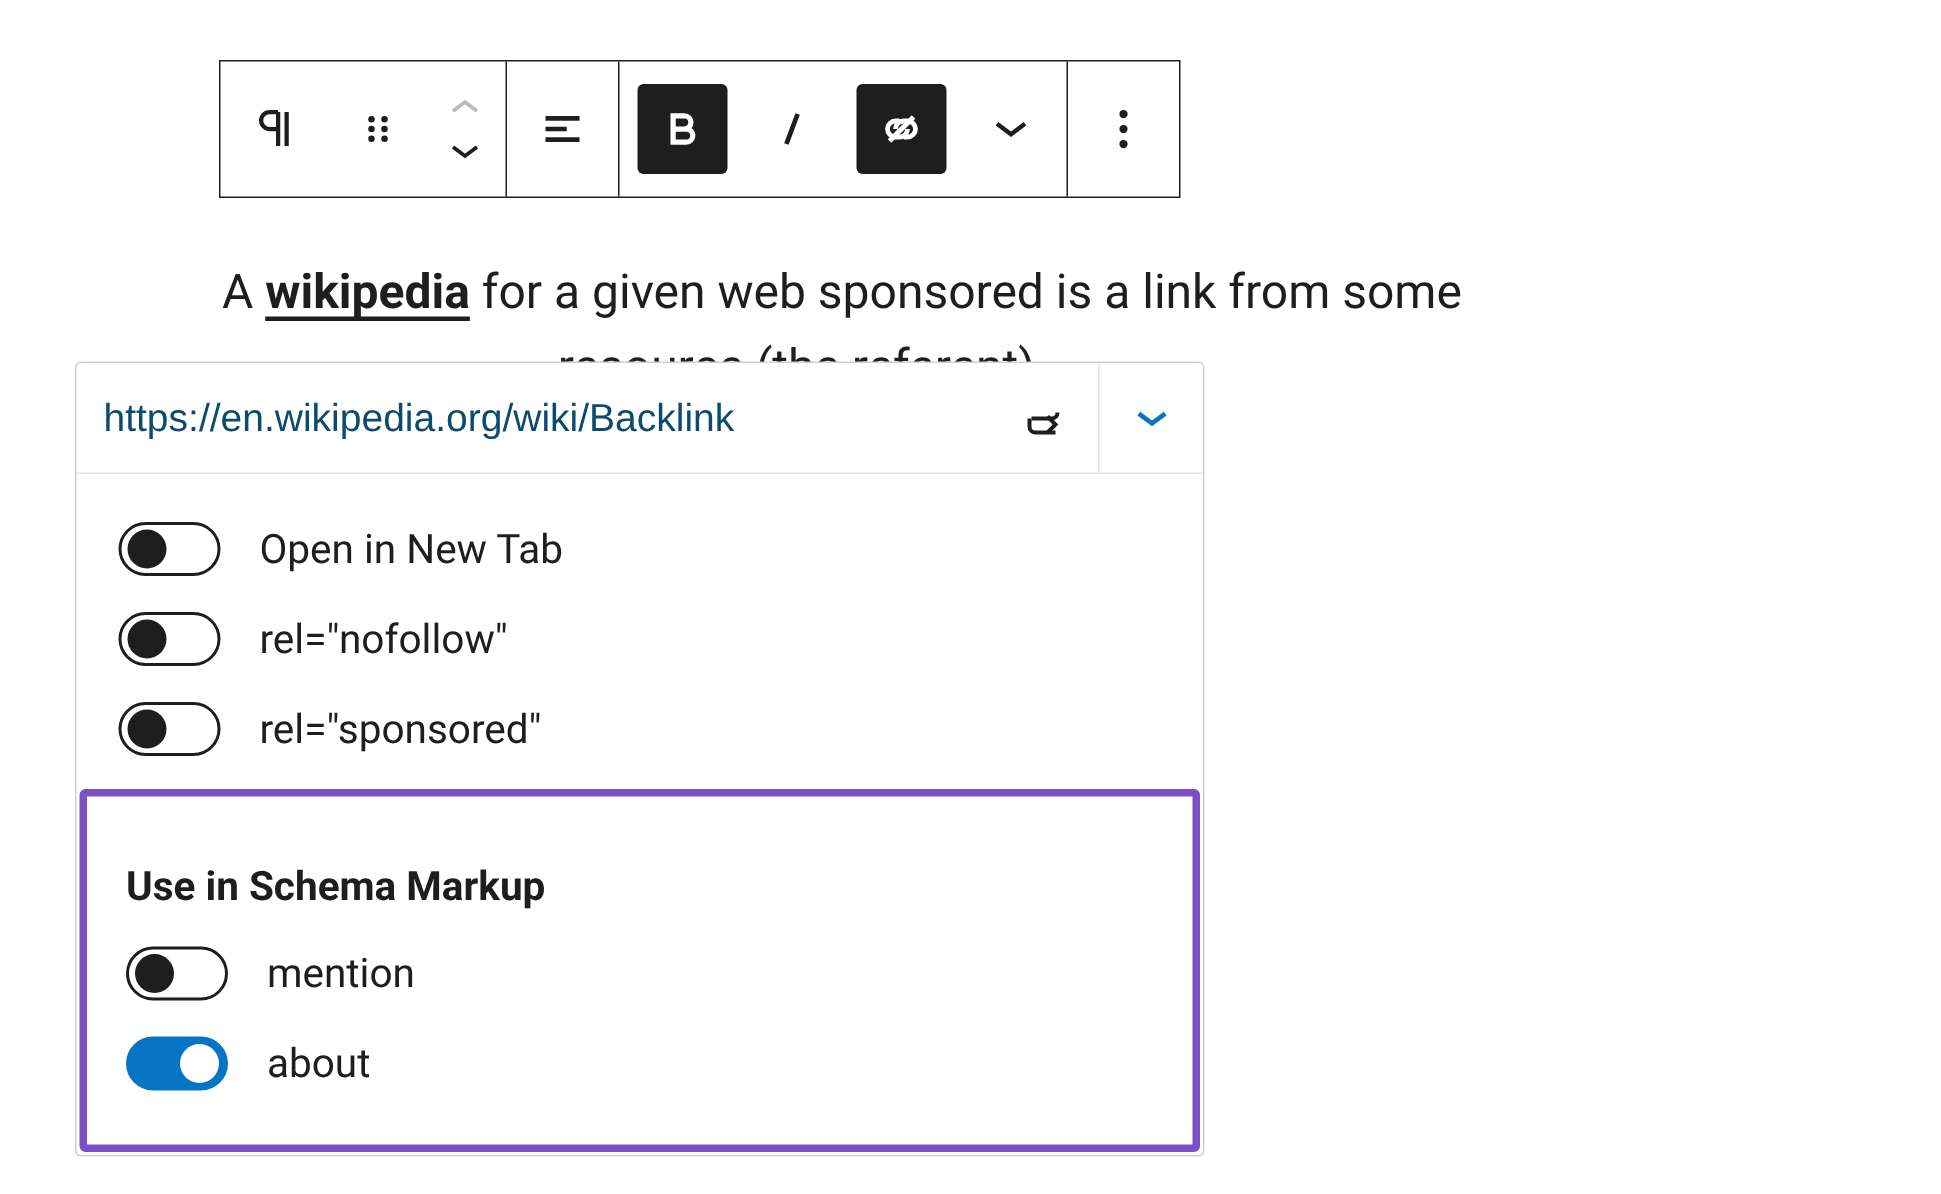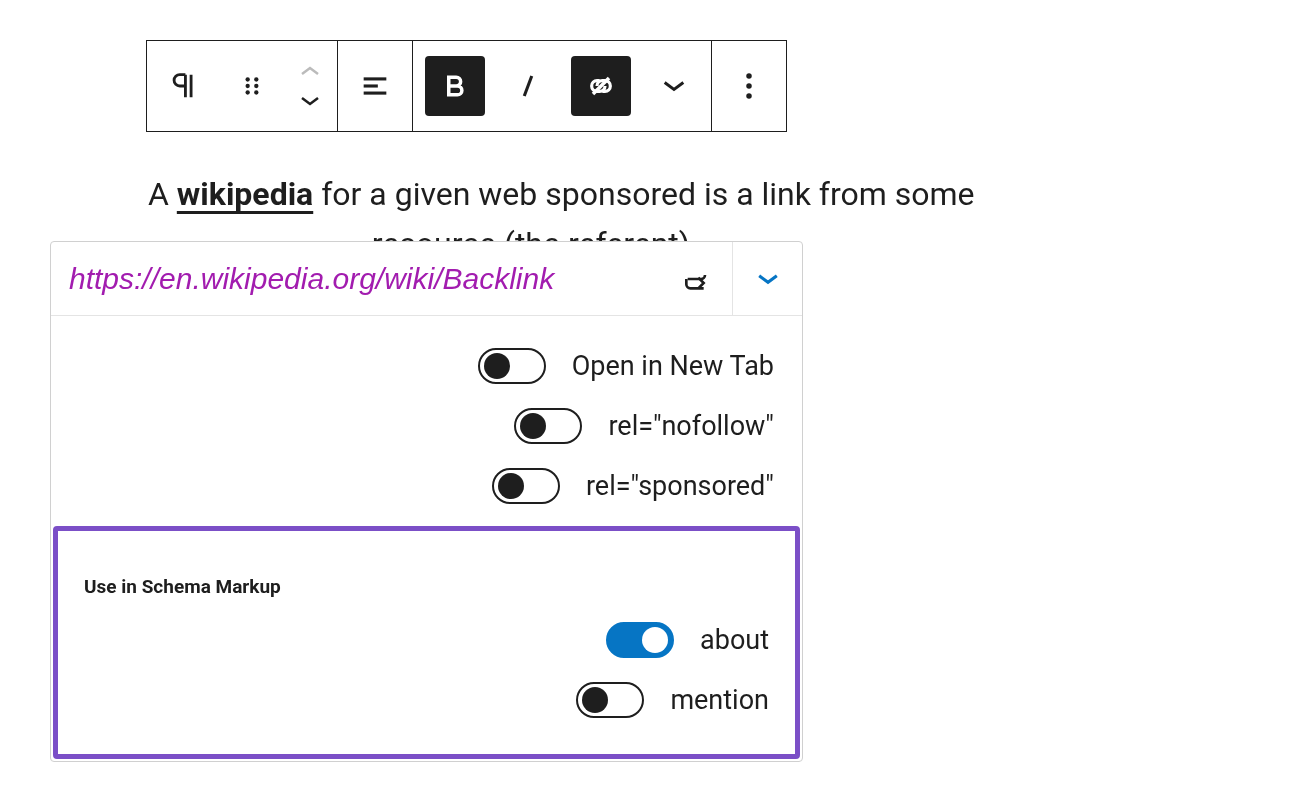--- a/index.html
+++ b/index.html
@@ -81,27 +81,26 @@
   }
   .popup-top {
     display: flex;
     align-items: center;
     height: 74px;
     border-bottom: 1px solid #e4e4e4;
   }
   .popup-url {
     flex: 1;
     padding: 0 18px;
-    font-size: 30px;
-    color: #a21caf;
+    font-size: 26px;
+    color: #0c4a6e;
     outline: none;
     border: none;
     background: transparent;
     height: 100%;
-    font-style: italic;
   }
   .popup-btn {
     width: 70px;
     height: 100%;
     display: flex;
     align-items: center;
     justify-content: center;
     cursor: pointer;
     border-left: 1px solid #e4e4e4;
     background: transparent;
@@ -111,21 +110,20 @@
   }
   .popup-btn:first-of-type { border-left: none; }
   .popup-body {
     padding: 20px 28px 28px 28px;
   }
   .toggle-row {
     display: flex;
     align-items: center;
     gap: 26px;
     padding: 12px 0;
-    justify-content: flex-end;
   }
   .toggle-row span {
     font-size: 27px;
     color: #1e1e1e;
   }
   .toggle {
     position: relative;
     width: 68px;
     height: 36px;
     border-radius: 18px;
@@ -146,21 +144,21 @@
   .toggle.on {
     background: #0675c4;
     border-color: #0675c4;
   }
   .toggle.on .knob {
     left: auto;
     right: 4px;
     background: #fff;
   }
   .section-label {
-    font-size: 19px;
+    font-size: 27px;
     font-weight: 700;
     margin: 22px 0 12px 0;
   }
   .highlight-box {
     border: 5px solid #7b4fc7;
     border-radius: 4px;
     margin: 10px -26px -26px -26px;
     padding: 22px 26px 24px 26px;
   }
 </style>
@@ -278,26 +276,26 @@
     <div class="toggle-row">
       <div class="toggle">
           <div class="knob"></div>
         </div>
       <span>rel="sponsored"</span>
     </div>
 
     <div class="highlight-box">
       <div class="section-label">Use in Schema Markup</div>
       <div class="toggle-row">
+        <div class="toggle">
+            <div class="knob"></div>
+          </div>
+        <span>mention</span>
+      </div>
+      <div class="toggle-row">
         <div class="toggle on">
             <div class="knob"></div>
           </div>
         <span>about</span>
       </div>
-      <div class="toggle-row">
-        <div class="toggle">
-            <div class="knob"></div>
-          </div>
-        <span>mention</span>
-      </div>
     </div>
   </div>
 </div>
 
 </body></html>

